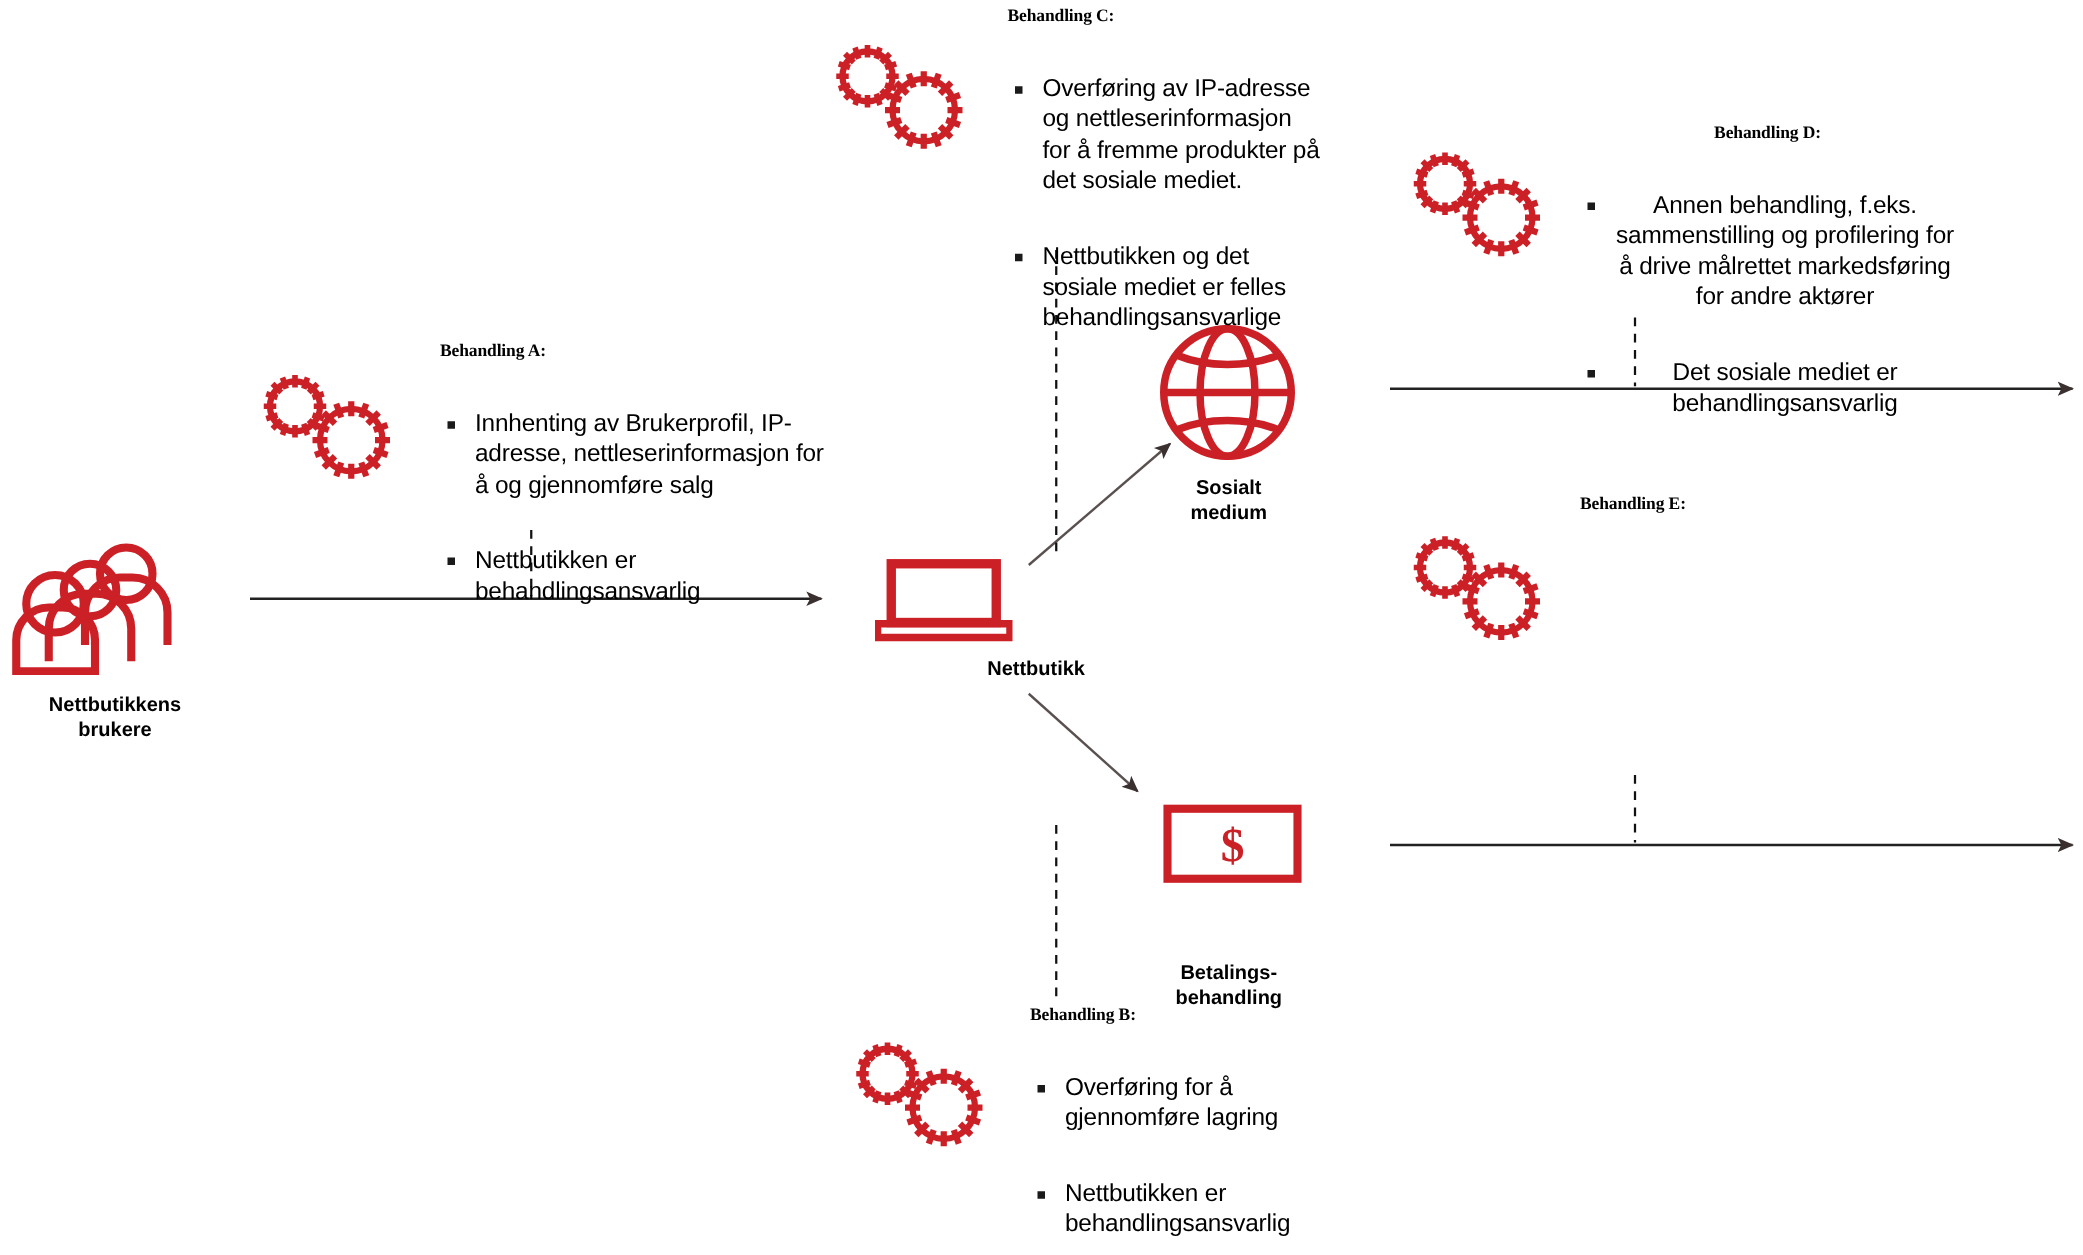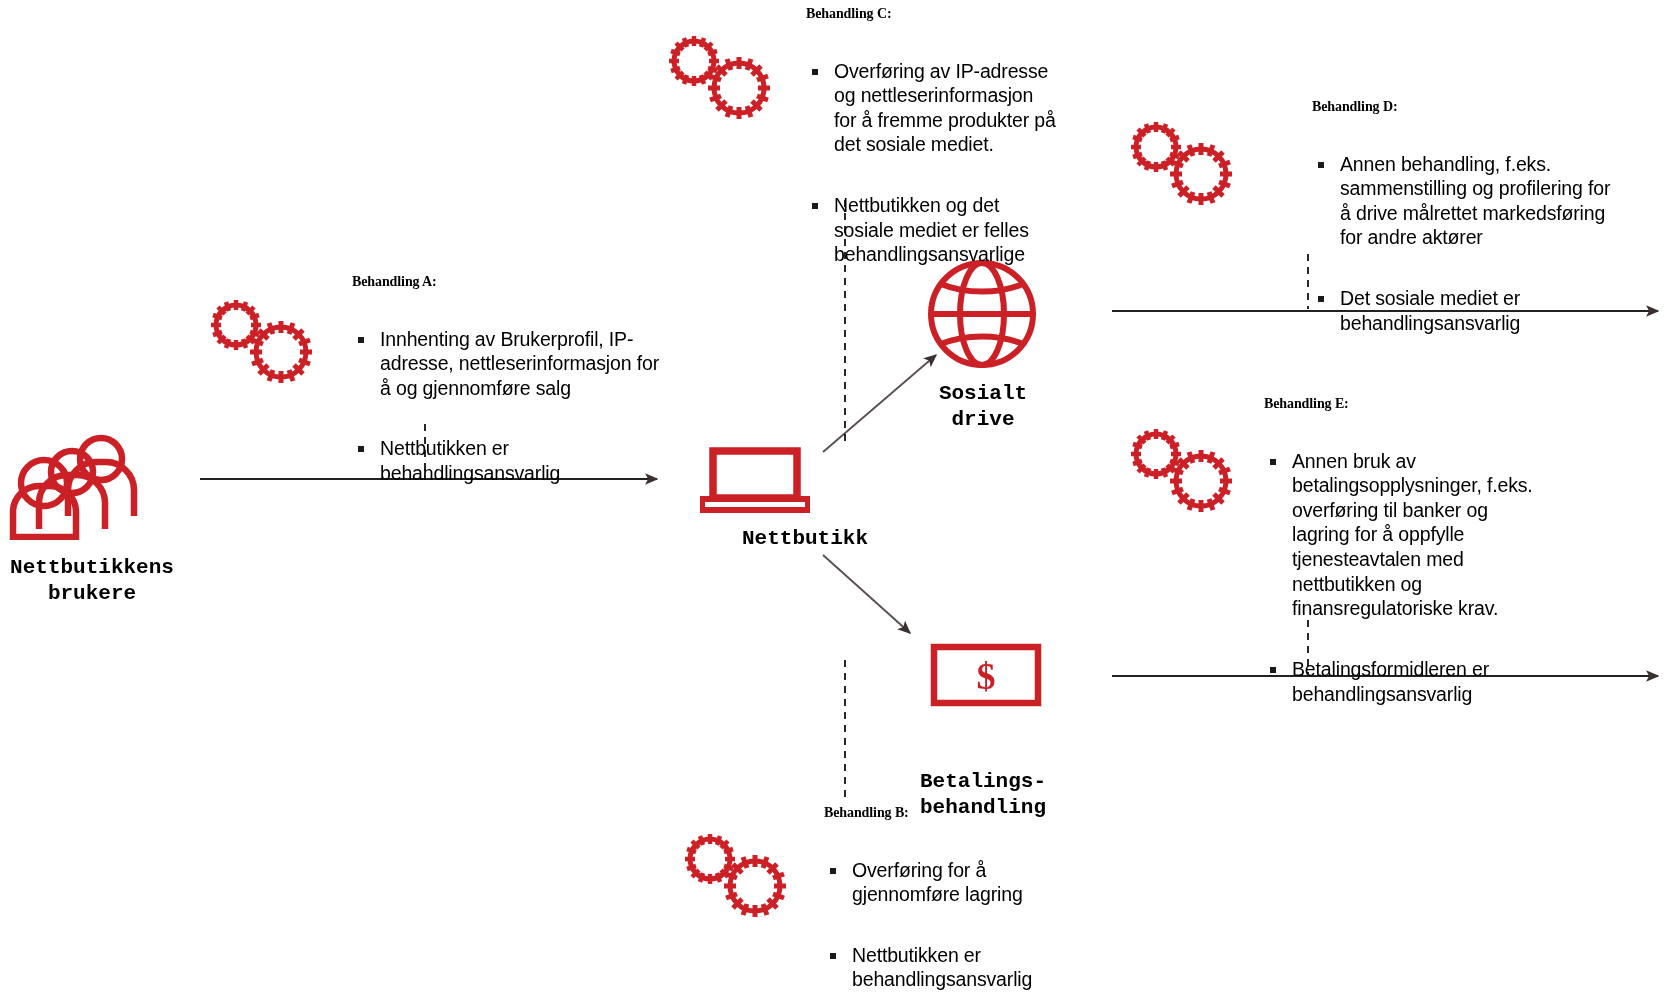--- a/index.html
+++ b/index.html
@@ -59,43 +59,43 @@
     position: absolute;
     left: 6px;
     top: 10px;
     width: 6px; height: 6px;
     background: #1a1a1a;
   }
 
   
   .node-label {
     position: absolute;
-    font-family: Liberation Mono, monospace;
+    font-family: Liberation Sans, sans-serif;
     font-weight: bold;
-    font-size: 21px;
+    font-size: 16px;
     line-height: 1.22;
     text-align: center;
     color: #000000;
   }
 
   
   .icon-wrap { position: absolute; }
   .gears { position: absolute; }
 
   
   #gears-a   { left: 198px;  top: 292px; }
   #gears-b   { left: 672px;  top: 826px; }
   #gears-c   { left: 656px;  top: 28px;  }
   #gears-d   { left: 1118px; top: 114px; }
   #gears-e   { left: 1118px; top: 421px; }
 
   #block-a { left: 352px;  top: 274px;  width: 308px; }
   #block-b { left: 824px;  top: 805px;  width: 248px; }
   #block-c { left: 806px;  top: 6px;    width: 252px; }
-  #block-d { left: 1312px; top: 99px;   width: 300px; }
+  #block-d { left: 1264px; top: 99px;   width: 300px; text-align: center; }
   #block-e { left: 1264px; top: 396px;  width: 272px; }
 
   #icon-users   { left: 8px;   top: 432px; }
   #icon-laptop  { left: 700px; top: 447px; }
   #icon-globe   { left: 926px; top: 258px; }
   #icon-money   { left: 930px; top: 643px; }
 
   #label-users  { left: -8px;  top: 555px; width: 200px; }
   #label-laptop { left: 668px; top: 526px; width: 200px; text-align: right; }
   #label-globe  { left: 888px; top: 381px; width: 190px; }
@@ -166,21 +166,21 @@
         <circle cx="56" cy="56" r="51"></circle>
         <line x1="5" y1="56" x2="107" y2="56"></line>
         <ellipse cx="56" cy="56" rx="22" ry="51"></ellipse>
         <path d="M15 26 a 70 40 0 0 0 82 0"></path>
         <path d="M15 86 a 70 40 0 0 1 82 0"></path>
       </g>
     </svg>
   </div>
   <div class="node-label" id="label-globe">
     <span>Sosialt</span><br>
-    <span>drive</span>
+    <span>medium</span>
   </div>
 
   <div class="icon-wrap" id="icon-money">
     <svg width="112" height="64" viewBox="0 0 112 64">
       <rect x="4" y="4" width="104" height="56" fill="none" stroke="#CC2027" stroke-width="6.5"></rect>
       <text x="56" y="46" text-anchor="middle" font-family="Liberation Serif, serif" font-size="38" font-weight="bold" fill="#CC2027">$</text>
     </svg>
   </div>
   <div class="node-label" id="label-money">
     <span>Betalings-</span><br>
@@ -439,19 +439,15 @@
   <div class="block" id="block-d">
     <div class="block-title">Behandling D:</div>
     <ul class="bullets">
       <li>Annen behandling, f.eks. sammenstilling og profilering for å drive målrettet markedsføring for andre aktører</li>
       <li>Det sosiale mediet er behandlingsansvarlig</li>
     </ul>
   </div>
 
   <div class="block" id="block-e">
     <div class="block-title">Behandling E:</div>
-    <ul class="bullets">
-      <li>Annen bruk av betalingsopplysninger, f.eks. overføring til banker og lagring for å oppfylle tjenesteavtalen med nettbutikken og finansregulatoriske krav.</li>
-      <li>Betalingsformidleren er behandlingsansvarlig</li>
-    </ul>
   </div>
 
 </div>
 
 </body></html>

